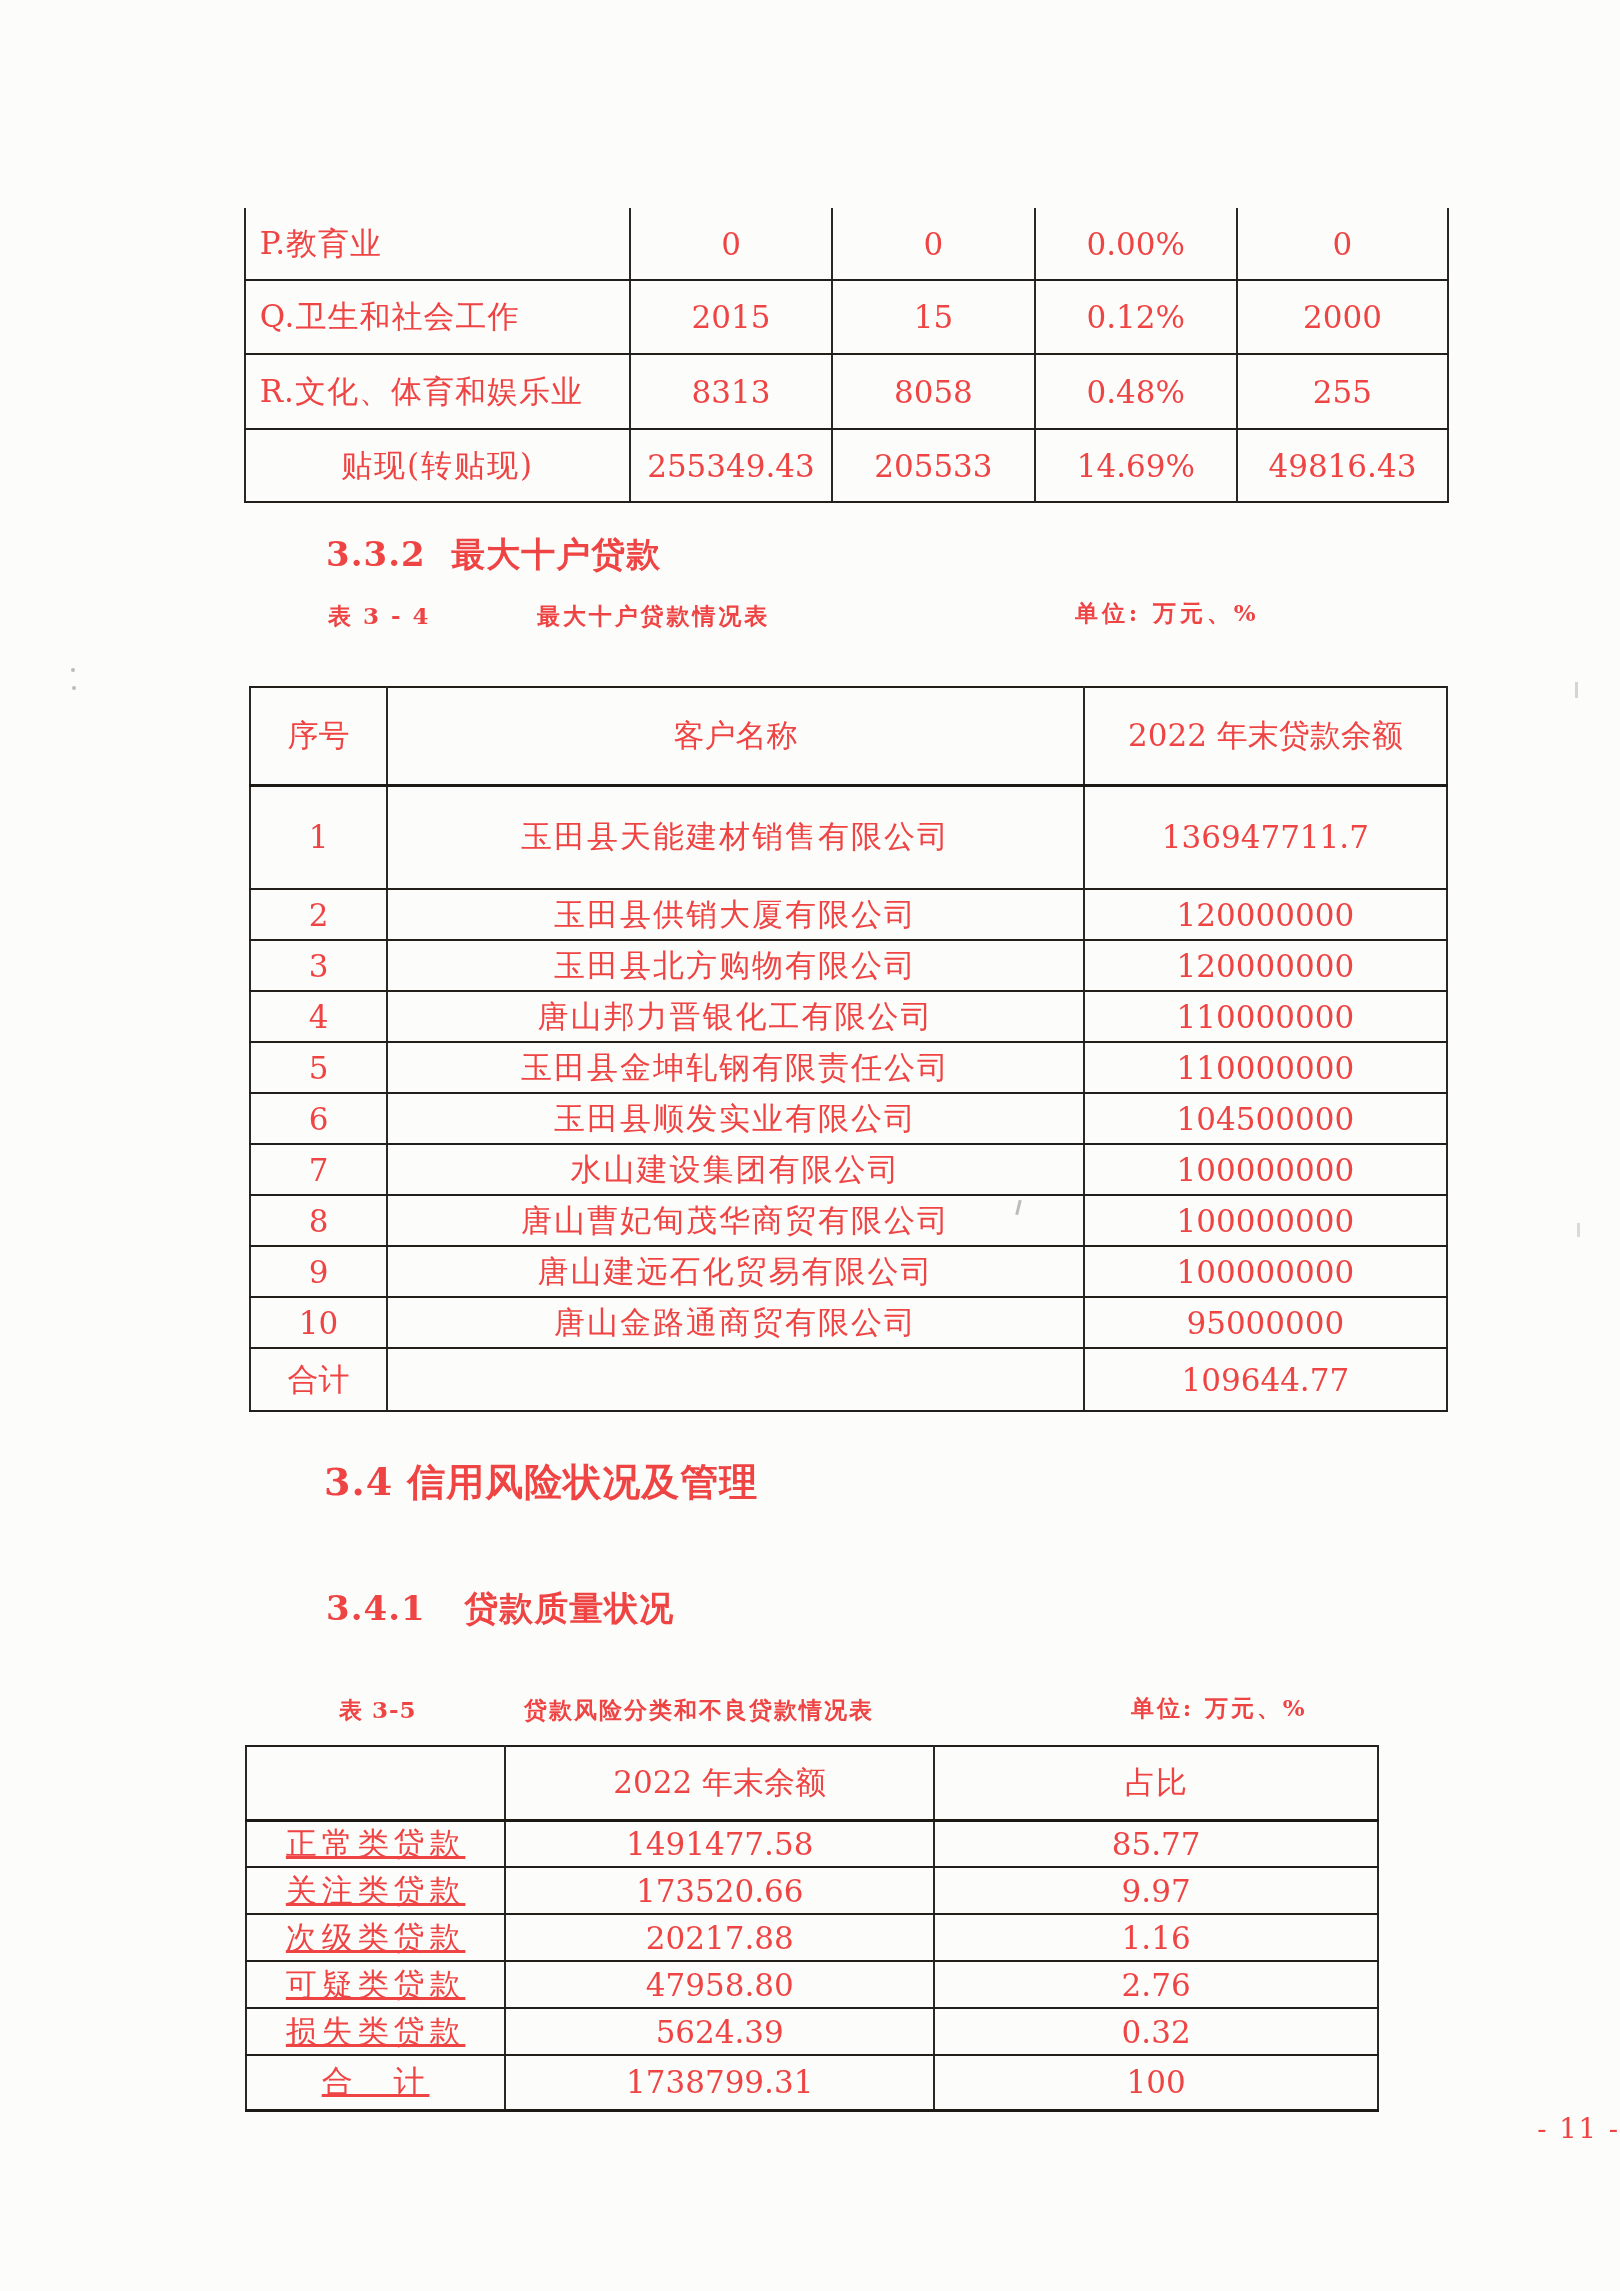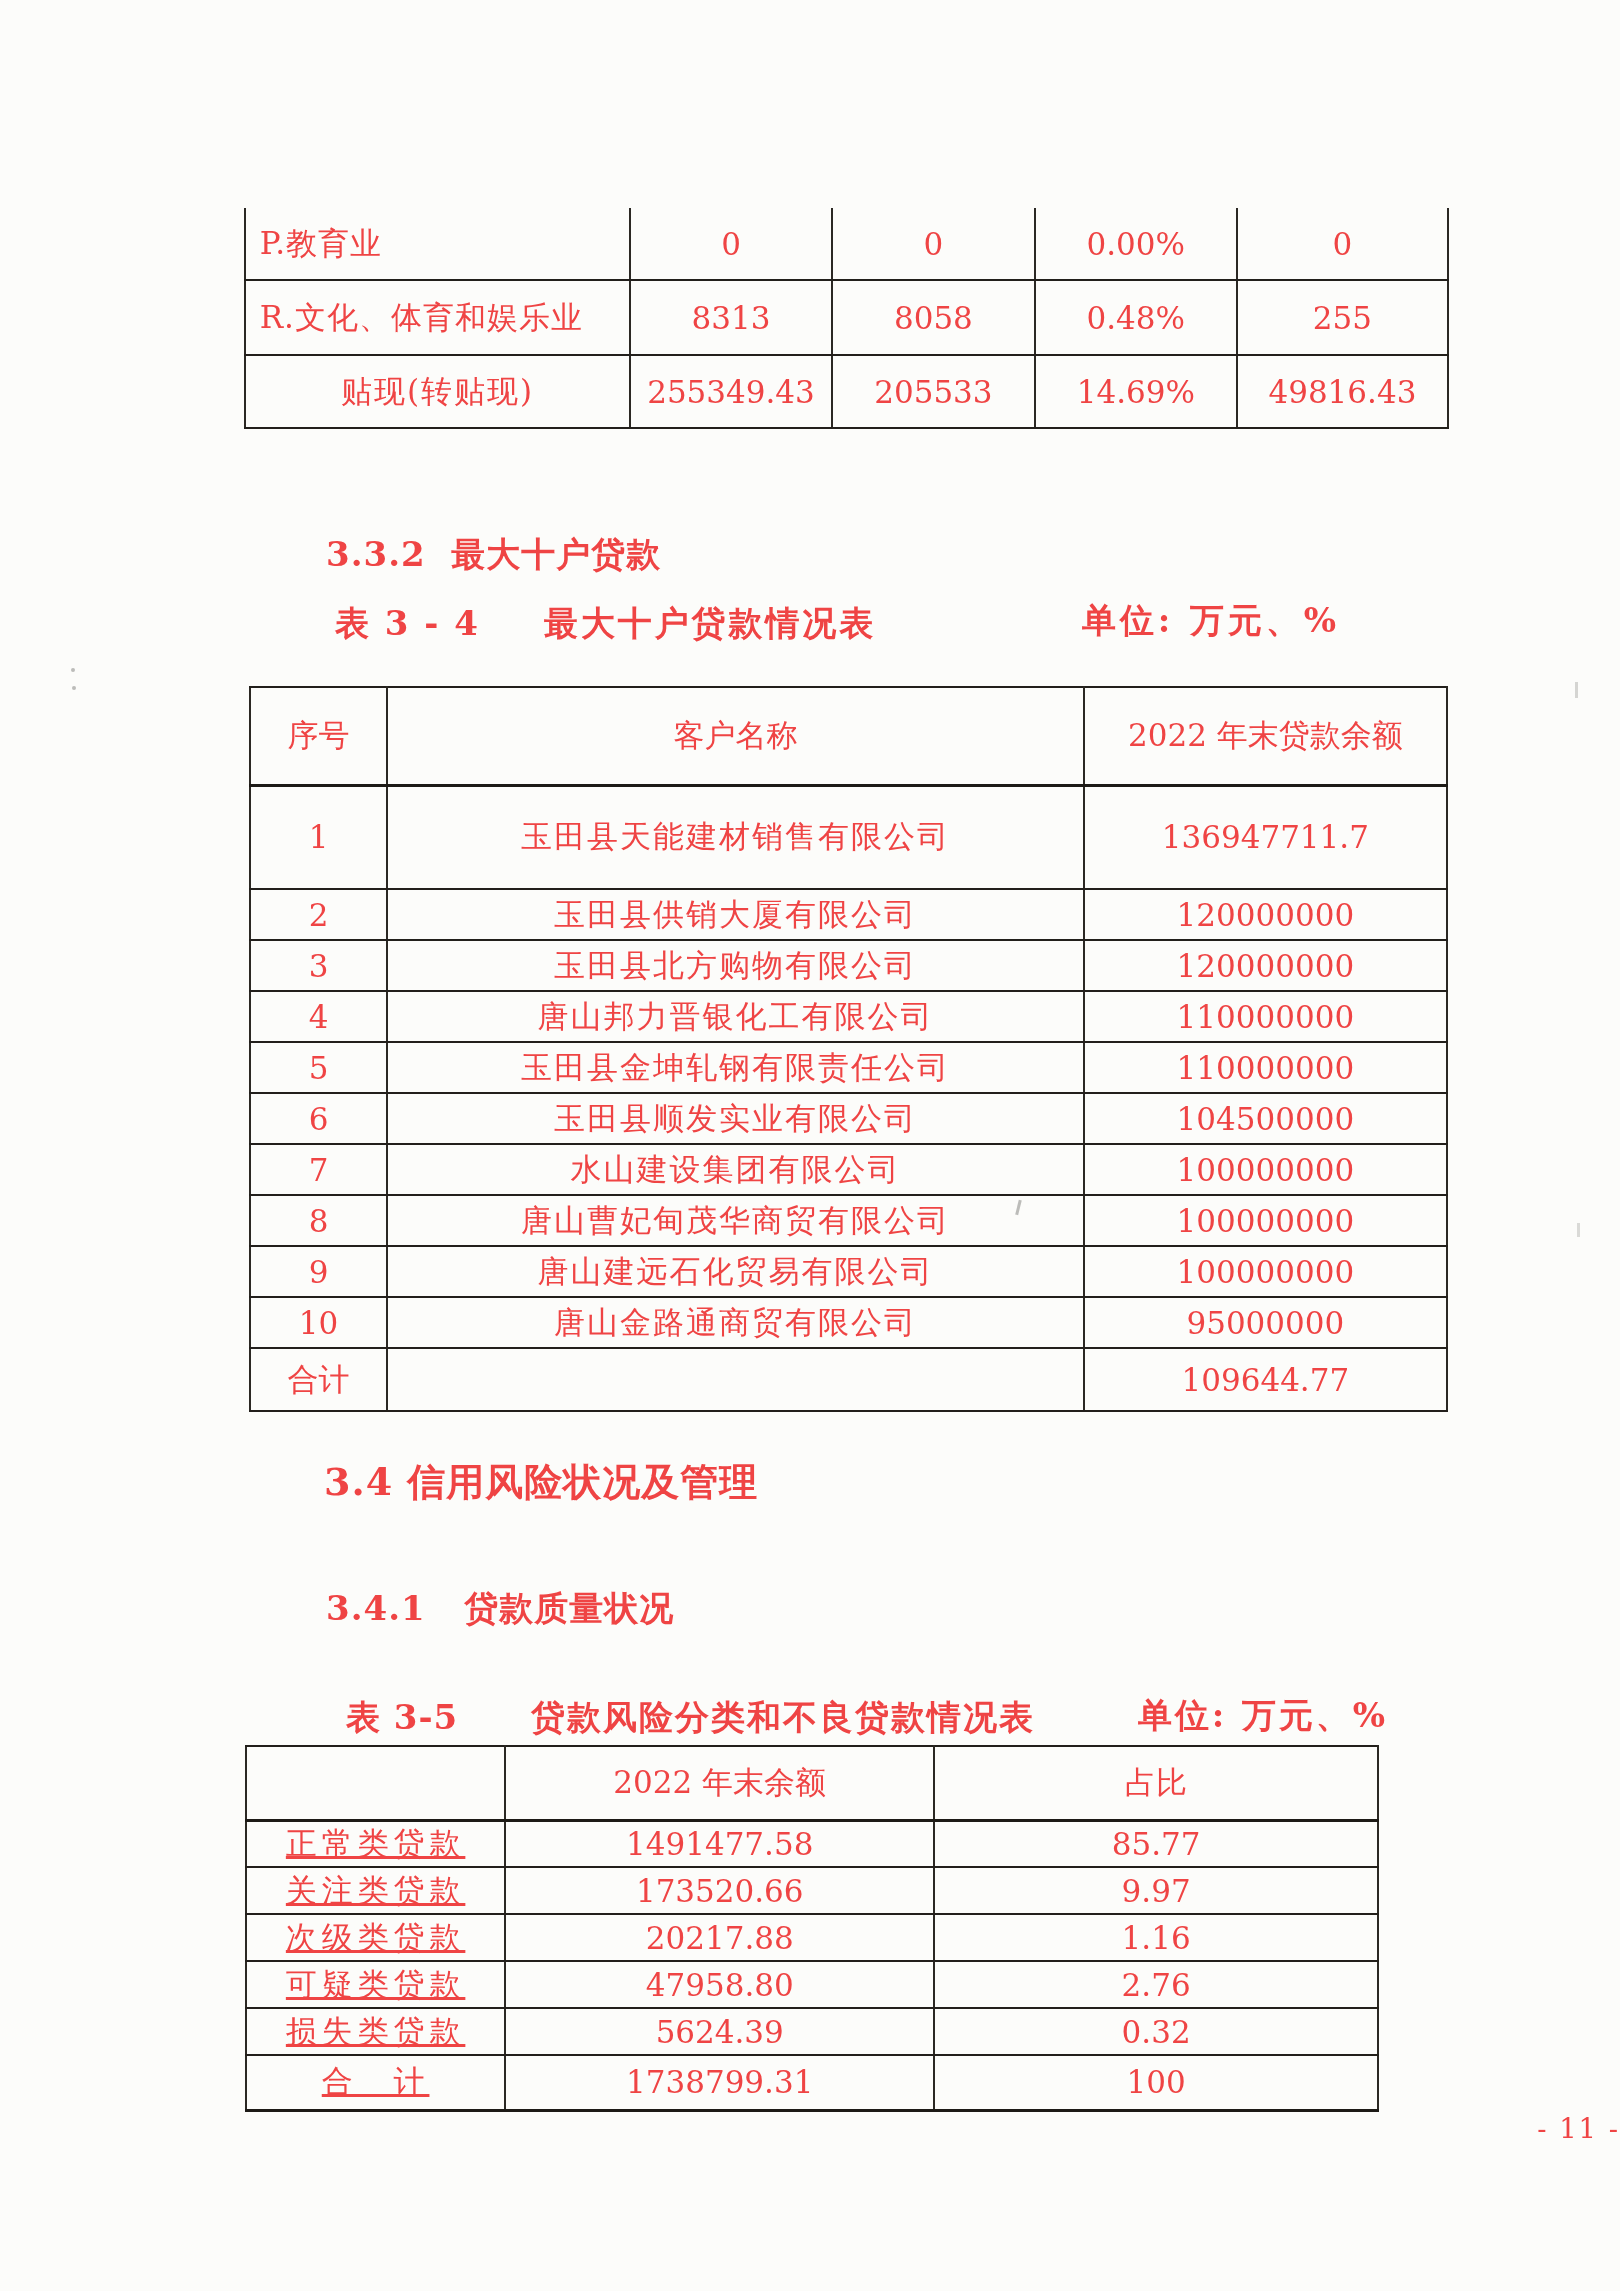--- a/index.html
+++ b/index.html
@@ -21,21 +21,21 @@
   }
   .top-table tr:first-child td { border-top:none; }
   .top-table td.lbl { text-align:left; padding-left:13.7px; letter-spacing:1px; }
   .top-table td.lbl-center { text-align:center; letter-spacing:2px; }
 
   
   .heading { position:absolute; font-weight:bold; white-space:pre; letter-spacing:1px; }
   .h-332 { left:326px; top:532px; font-size:34px; }
   .h-34  { left:324px; top:1457px; font-size:38px; }
   .h-341 { left:326px; top:1586px; font-size:34px; }
-  .caption-part { position:absolute; font-weight:bold; font-size:34px; white-space:pre;margin-left:7px; }
+  .caption-part { position:absolute; font-weight:bold; font-size:23px; white-space:pre; }
   .cap34-label { left:328px; top:601px; letter-spacing:2px; }
   .cap34-title { left:537px; top:601px; letter-spacing:2.9px; }
   .cap34-unit  { left:1075px; top:598px; letter-spacing:3.9px; }
   .cap35-label { left:339px; top:1695px; letter-spacing:1px; }
   .cap35-title { left:524px; top:1695px; letter-spacing:2px; }
   .cap35-unit  { left:1131px; top:1693px; letter-spacing:2.9px; }
 
   
   .t34 { position:absolute; left:249px; top:686px; width:1199px; }
   .t34 td {
@@ -83,20 +83,27 @@
         <col style="width:17.55%">
       </colgroup>
     <tbody>
         <tr style="height:72px">
       <td class="lbl">P.教育业</td>
       <td>0</td>
       <td>0</td>
       <td>0.00%</td>
       <td>0</td>
     </tr>
+    <tr style="height:74px">
+      <td class="lbl">Q.卫生和社会工作</td>
+      <td>2015</td>
+      <td>15</td>
+      <td>0.12%</td>
+      <td>2000</td>
+    </tr>
     <tr style="height:75px">
       <td class="lbl">R.文化、体育和娱乐业</td>
       <td>8313</td>
       <td>8058</td>
       <td>0.48%</td>
       <td>255</td>
     </tr>
     <tr style="height:73px">
       <td class="lbl-center">贴现(转贴现)</td>
       <td>255349.43</td>

